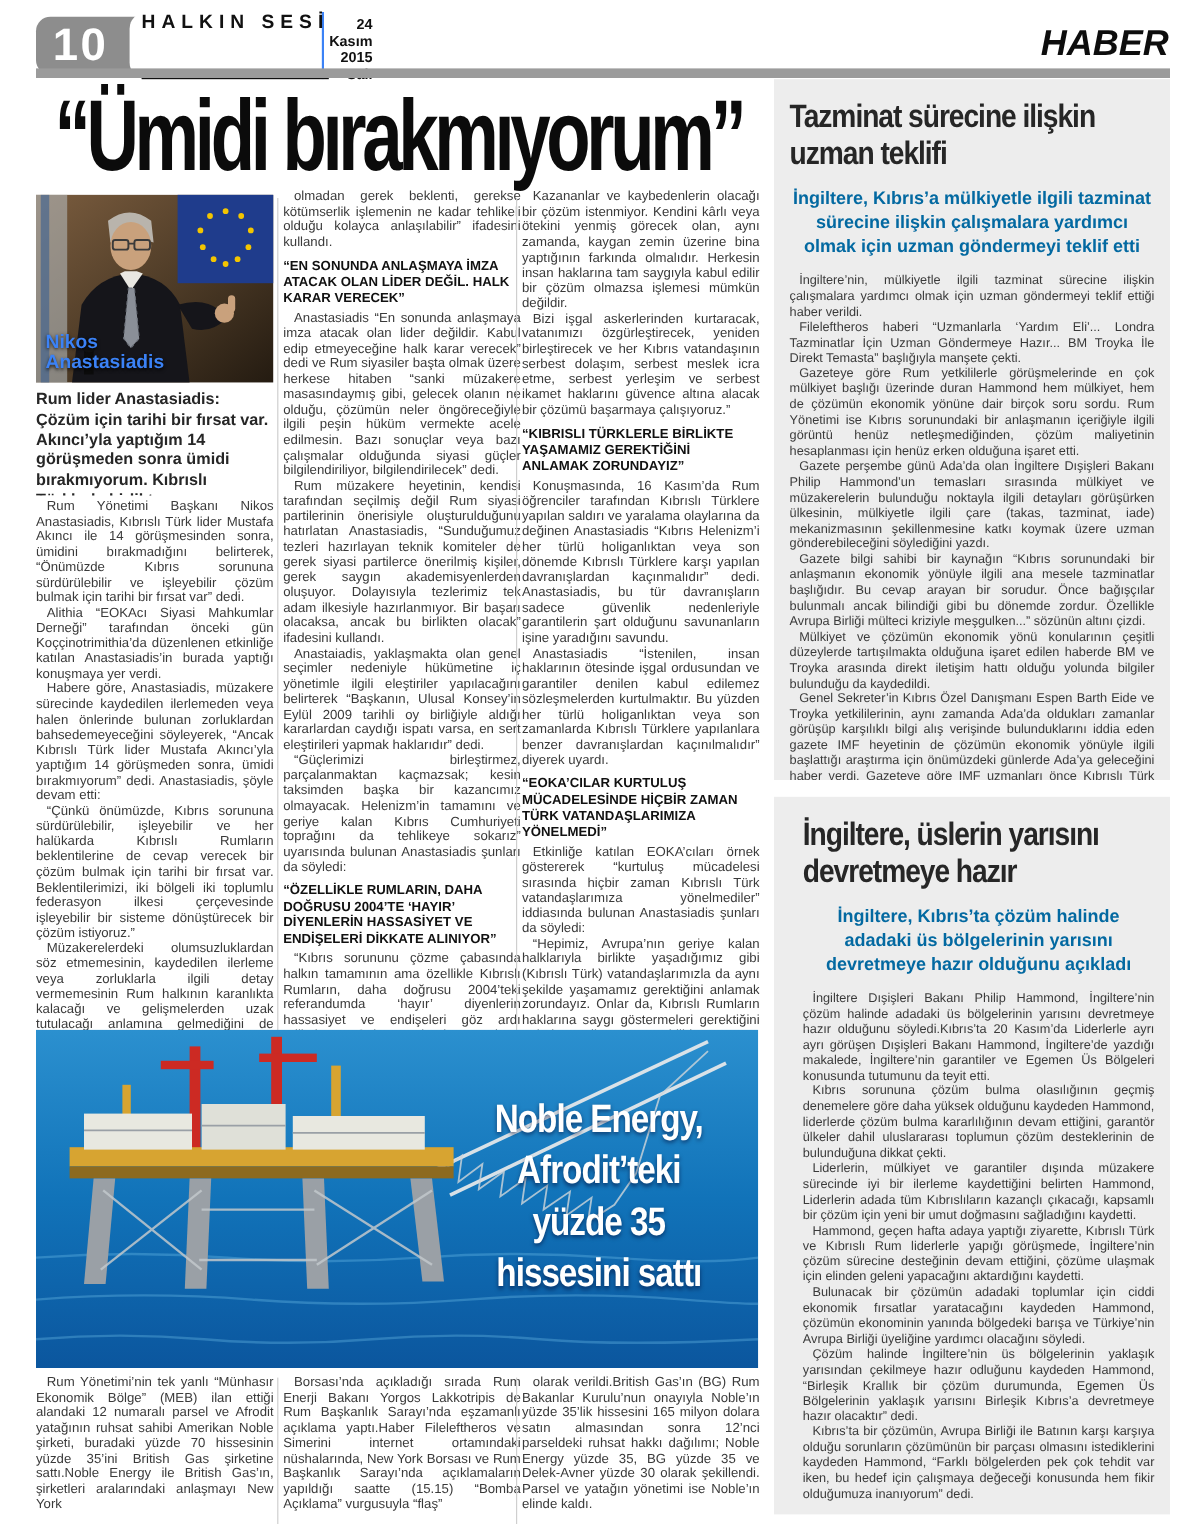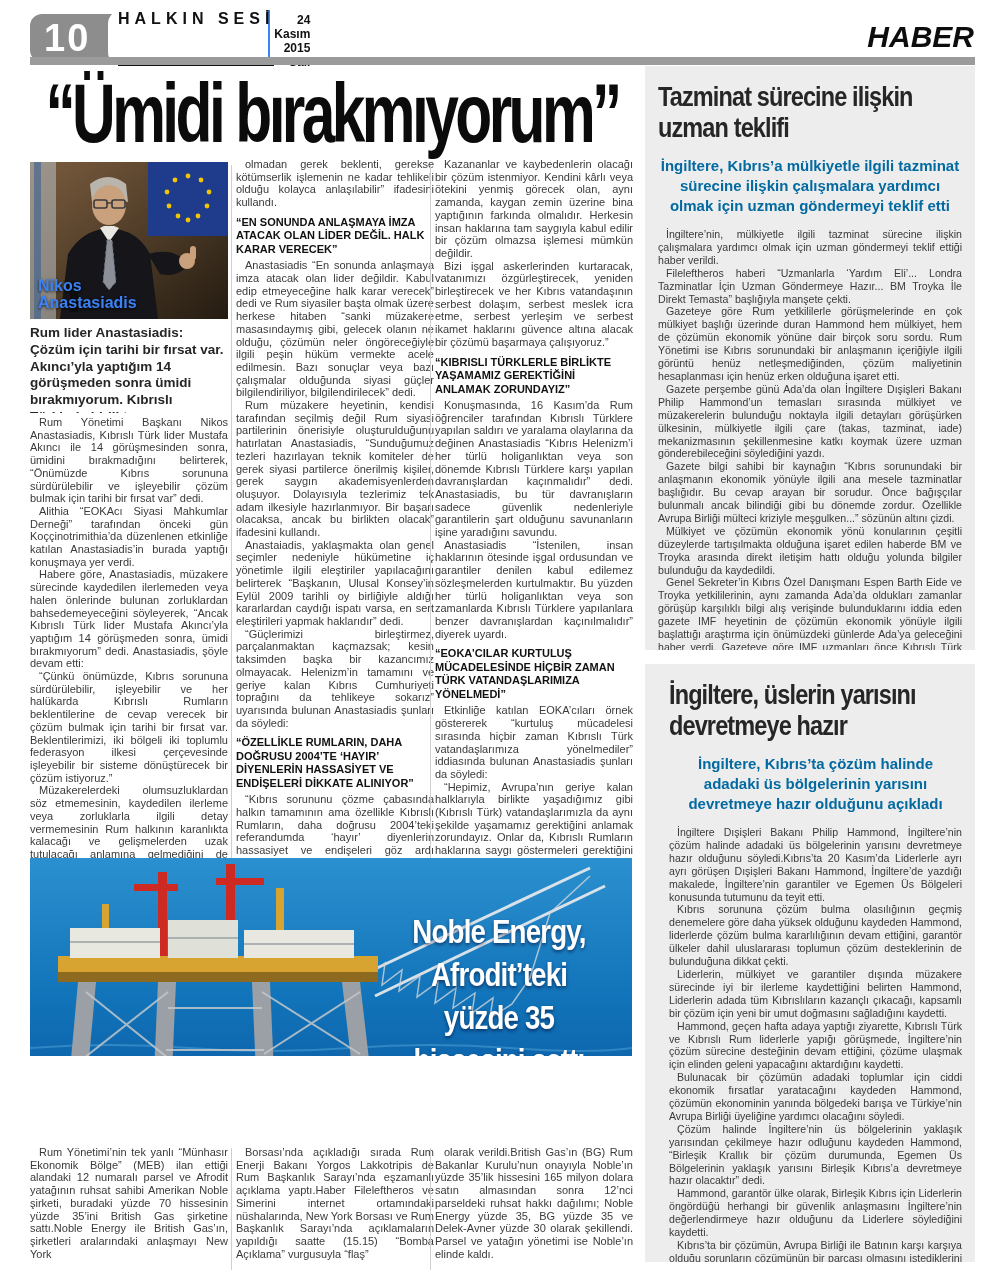--- a/index.html
+++ b/index.html
@@ -35,21 +35,21 @@
   .para{text-indent:9px;}
   .subhead{font-weight:bold;color:#111;text-align:left;margin:7px 0 3px 0;line-height:13.5px;}
   
   .lead-photo{position:absolute;left:30px;top:162px;width:198px;height:157px;overflow:hidden;}
   .photo-label{position:absolute;left:8px;bottom:8px;color:#3b82f6;font-weight:bold;
     font-size:16px;line-height:17px;text-shadow:0 1px 3px rgba(0,0,0,.8);}
   .caption{position:absolute;left:30px;top:325px;width:198px;height:88px;
     font-size:13.5px;font-weight:bold;line-height:16.8px;color:#262626;overflow:hidden;}
   .col1text{position:absolute;left:30px;top:416px;width:198px;height:470px;overflow:hidden;}
   
-  .noble{position:absolute;left:30px;top:858px;width:602px;height:198px;overflow:hidden;}
+  .noble{position:absolute;left:30px;top:858px;width:602px;height:282px;overflow:hidden;}
   .noble-headline{position:absolute;right:18px;top:52px;width:230px;text-align:center;}
   .noble-headline div{font-size:33px;font-weight:bold;color:#ffffff;line-height:43px;
     letter-spacing:-1px;transform:scaleX(0.84);transform-origin:center;
     text-shadow:0 2px 4px rgba(0,0,40,.55);white-space:nowrap;}
   .botcol{position:absolute;top:1146px;width:198px;height:126px;overflow:hidden;}
   .botrule{position:absolute;top:1148px;width:1px;height:122px;background:#cfcfcf;}
   
   .panel{position:absolute;left:645px;width:330px;background:#ededed;
     padding:16px 13px 10px 13px;box-sizing:border-box;overflow:hidden;}
   .panel1{top:66px;height:584px;}
@@ -247,16 +247,15 @@
 <div class="panel panel2">
   <div class="ptitle">İngiltere, üslerin yarısını devretmeye hazır</div>
   <div class="pintro">İngiltere, Kıbrıs’ta çözüm halinde adadaki üs bölgelerinin yarısını devretmeye hazır olduğunu açıkladı</div>
   <div>
       <div class="rpara">İngiltere Dışişleri Bakanı Philip Hammond, İngiltere’nin çözüm halinde adadaki üs bölgelerinin yarısını devretmeye hazır olduğunu söyledi.Kıbrıs’ta 20 Kasım’da Liderlerle ayrı ayrı görüşen Dışişleri Bakanı Hammond, İngiltere’de yazdığı makalede, İngiltere’nin garantiler ve Egemen Üs Bölgeleri konusunda tutumunu da teyit etti.</div>
       <div class="rpara">Kıbrıs sorununa çözüm bulma olasılığının geçmiş denemelere göre daha yüksek olduğunu kaydeden Hammond, liderlerde çözüm bulma kararlılığının devam ettiğini, garantör ülkeler dahil uluslararası toplumun çözüm desteklerinin de bulunduğuna dikkat çekti.</div>
       <div class="rpara">Liderlerin, mülkiyet ve garantiler dışında müzakere sürecinde iyi bir ilerleme kaydettiğini belirten Hammond, Liderlerin adada tüm Kıbrıslıların kazançlı çıkacağı, kapsamlı bir çözüm için yeni bir umut doğmasını sağladığını kaydetti.</div>
       <div class="rpara">Hammond, geçen hafta adaya yaptığı ziyarette, Kıbrıslı Türk ve Kıbrıslı Rum liderlerle yapığı görüşmede, İngiltere’nin çözüm sürecine desteğinin devam ettiğini, çözüme ulaşmak için elinden geleni yapacağını aktardığını kaydetti.</div>
       <div class="rpara">Bulunacak bir çözümün adadaki toplumlar için ciddi ekonomik fırsatlar yaratacağını kaydeden Hammond, çözümün ekonominin yanında bölgedeki barışa ve Türkiye’nin Avrupa Birliği üyeliğine yardımcı olacağını söyledi.</div>
       <div class="rpara">Çözüm halinde İngiltere’nin üs bölgelerinin yaklaşık yarısından çekilmeye hazır odluğunu kaydeden Hammond, “Birleşik Krallık bir çözüm durumunda, Egemen Üs Bölgelerinin yaklaşık yarısını Birleşik Kıbrıs’a devretmeye hazır olacaktır” dedi.</div>
-      <div class="rpara">Hammond, garantör ülke olarak, Birleşik Kıbrıs için Liderlerin öngördüğü herhangi bir güvenlik anlaşmasını İngiltere’nin değerlendirmeye hazır olduğunu da Liderlere söylediğini kaydetti.</div>
       <div class="rpara">Kıbrıs’ta bir çözümün, Avrupa Birliği ile Batının karşı karşıya olduğu sorunların çözümünün bir parçası olmasını istediklerini kaydeden Hammond, “Farklı bölgelerden pek çok tehdit var iken, bu hedef için çalışmaya değeceği konusunda hem fikir olduğumuza inanıyorum” dedi.</div>
     </div>
 </div>
 
 </body></html>

